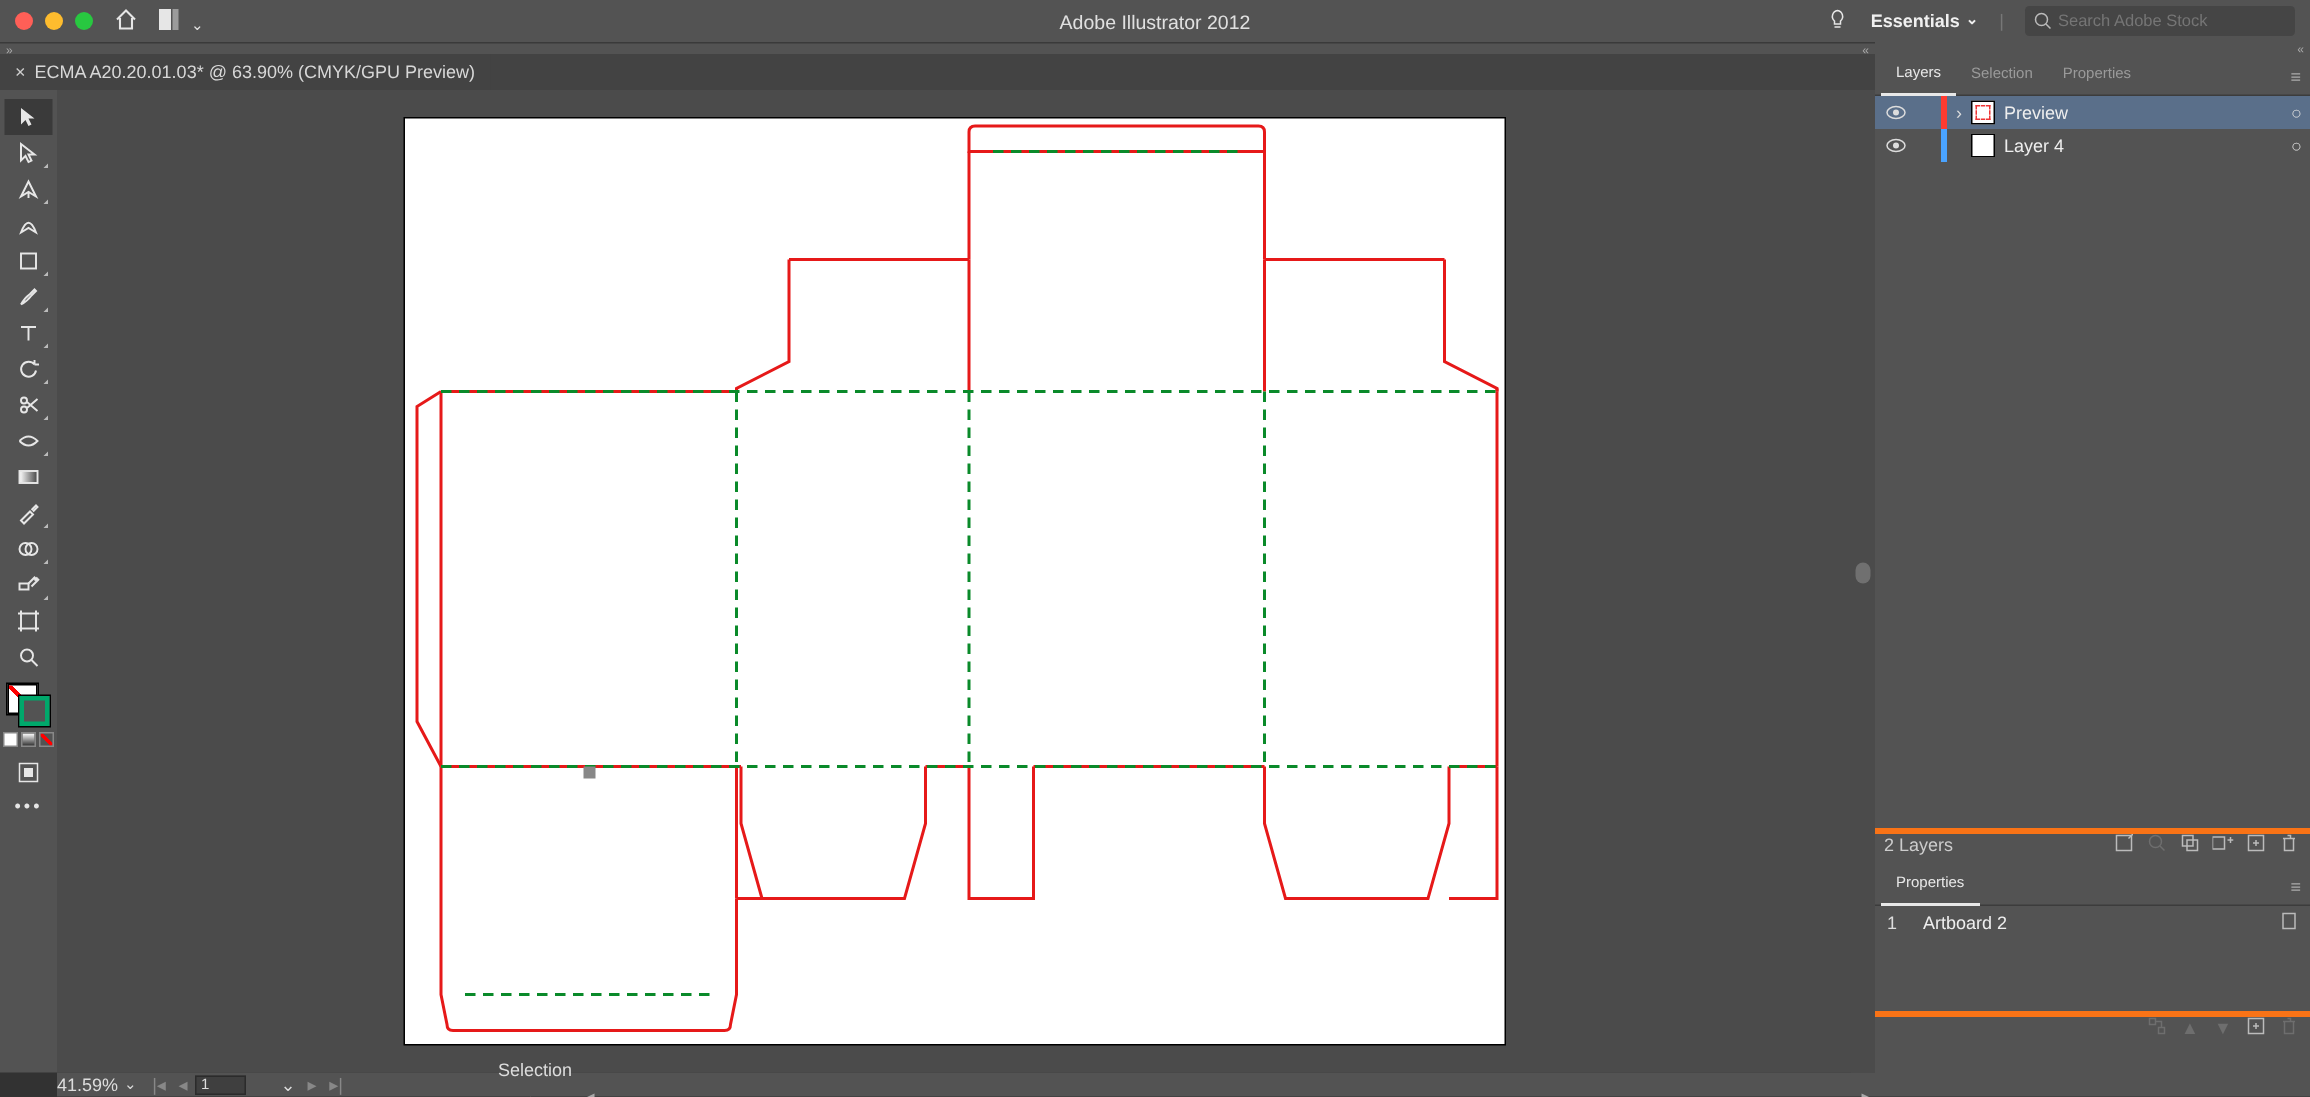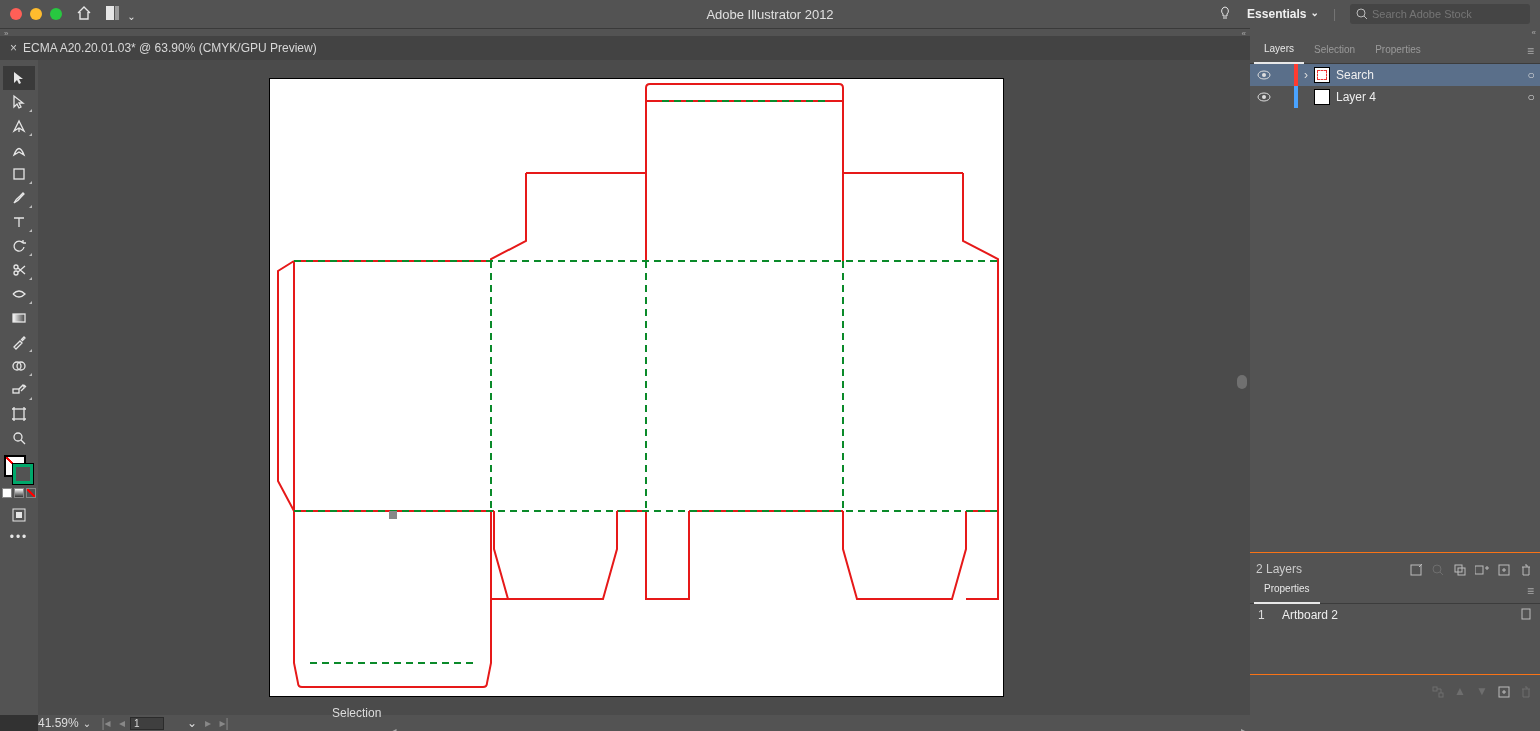--- a/index.html
+++ b/index.html
@@ -52,21 +52,21 @@
   .vis-col { width:28px; display:flex; justify-content:center; }
   .lock-col { width:16px; }
   .layer-color { width:4px; height:22px; }
   .disclose { width:16px; text-align:center; color:#ddd; }
   .layer-thumb { width:16px; height:16px; background:#fff; border:1px solid #000; margin-right:6px; }
   .layer-thumb.origami { background:#fff; position:relative; }
   .layer-thumb.origami::after { content:""; position:absolute; left:2px; top:2px; right:2px; bottom:2px; border:1px dashed #e33; }
   .layer-name { flex:1; color:#eee; }
   .target { width:18px; text-align:center; color:#ddd; }
   .eye { width:14px; height:14px; }
-  .panel-footer { height:24px; border-top:1px solid #f97316; display:flex; align-items:flex-end; padding:0 6px; font-size:11px; color:#ccc; }
+  .panel-footer { height:24px; border-top:4px solid #f97316; display:flex; align-items:flex-start; padding:0 6px; font-size:11px; color:#ccc; }
   .panel-footer .spacer { flex:1; }
   .pf-icon { width:16px; display:flex; justify-content:center; color:#bbb; margin-left:6px; }
   .pf-icon.dim { color:#6e6e6e; }
   .artboards-list { height:70px; }
   .ab-row { height:22px; display:flex; align-items:center; padding-left:8px; font-size:11px; color:#eee; }
   .ab-row .num { width:24px; color:#ddd; }
   .ab-row .orient { margin-left:auto; margin-right:8px; color:#bbb; }
   .statusbar { position:absolute; left:38px; right:290px; bottom:0; height:16px; background:#535353; display:flex; align-items:center; font-size:11px; color:#ddd; }
   .status-zoom { width:60px; padding-left:0; display:flex; align-items:center; gap:4px; }
   .nav-btn { width:16px; text-align:center; color:#888; }
@@ -330,21 +330,21 @@
         <div class="vis-col">
             <svg class="eye" viewBox="0 0 14 14">
               <ellipse cx="7" cy="7" rx="6" ry="4" stroke="#ddd" fill="none"></ellipse>
               <circle cx="7" cy="7" r="2" fill="#ddd"></circle>
             </svg>
           </div>
         <div class="lock-col"></div>
         <div class="layer-color" style="background:#ff3b30"></div>
         <div class="disclose">›</div>
         <div class="layer-thumb origami"></div>
-        <div class="layer-name">Search</div>
+        <div class="layer-name">Preview</div>
         <div class="target">○</div>
       </div>
       <div class="layer-row">
         <div class="vis-col">
             <svg class="eye" viewBox="0 0 14 14">
               <ellipse cx="7" cy="7" rx="6" ry="4" stroke="#ddd" fill="none"></ellipse>
               <circle cx="7" cy="7" r="2" fill="#ddd"></circle>
             </svg>
           </div>
         <div class="lock-col"></div>

